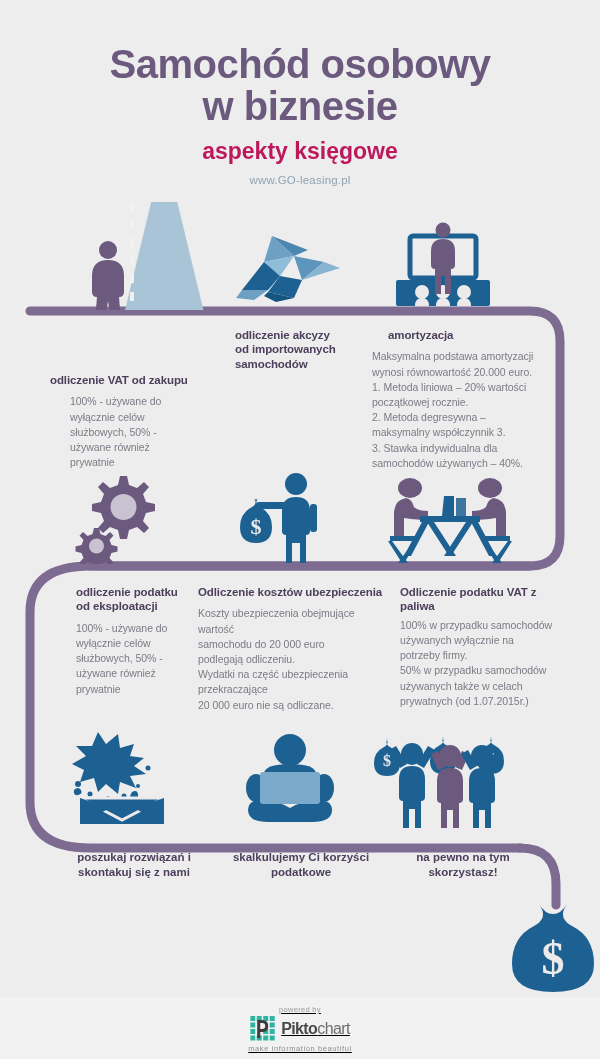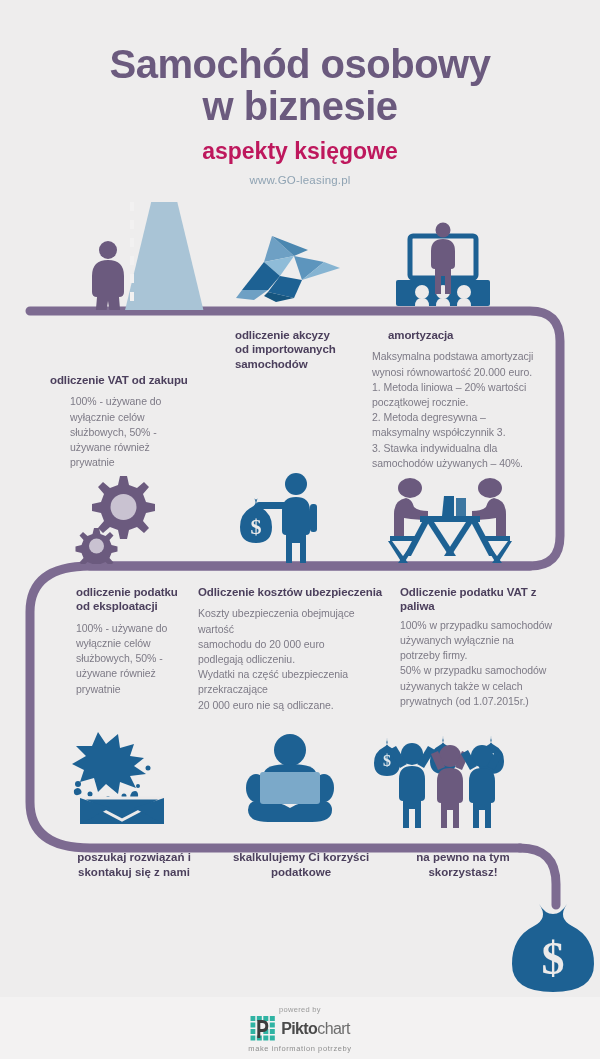--- a/index.html
+++ b/index.html
@@ -40,21 +40,21 @@
     letter-spacing:-0.05px;white-space:pre-line;
   }
   .btext.tight{margin-top:4px;}
   .cta{
     position:absolute;text-align:center;color:#4b3f5c;
     font-weight:bold;font-size:11.5px;line-height:1.3;white-space:pre-line;
   }
 
   
   .footer{position:absolute;left:0;bottom:0;width:600px;height:62px;background:#f3f2f2;}
-  .fwrap{position:absolute;left:50%;top:8px;transform:translateX(-50%);text-align:center;}
+  .fwrap{position:absolute;left:50%;top:8px;transform:translateX(-50%);text-align:center;text-decoration:underline;}
   .powered{font-size:7.5px;color:#9b9b9b;letter-spacing:0.3px;margin-bottom:2px;}
   .logorow{display:flex;align-items:center;justify-content:center;gap:5px;}
   .logomark{width:26px;height:26px;position:relative;}
   .wordmark{font-size:16px;color:#4a4a4a;line-height:1;letter-spacing:-0.6px;}
   .wordmark b{font-weight:bold;}
   .wordmark span{font-weight:normal;color:#6d6d6d;}
   .tagline{font-size:7.5px;color:#8e8e8e;letter-spacing:0.6px;margin-top:2px;}
 </style>
 </head>
 <body>
@@ -315,17 +315,17 @@
               <rect x="6.5" y="19.5" width="5" height="5"></rect>
             <rect x="13" y="19.5" width="5" height="5"></rect>
               <rect x="19.5" y="19.5" width="5" height="5"></rect>
           </g>
           <path d="M7 4 l5 0 q6 0 6 6 q0 6 -6 6 l-2 0 l0 6 l-3 0 z M10 7 l0 6 l2 0 q3 0 3 -3 q0 -3 -3 -3 z" fill="#3d3d3d"></path>
         </svg>
         <div class="wordmark">
           <b>Pikto</b><span>chart</span>
         </div>
       </div>
-      <div class="tagline">make information potrzeby</div>
+      <div class="tagline">make information beautiful</div>
     </div>
   </div>
 
 </div>
 
 </body></html>

